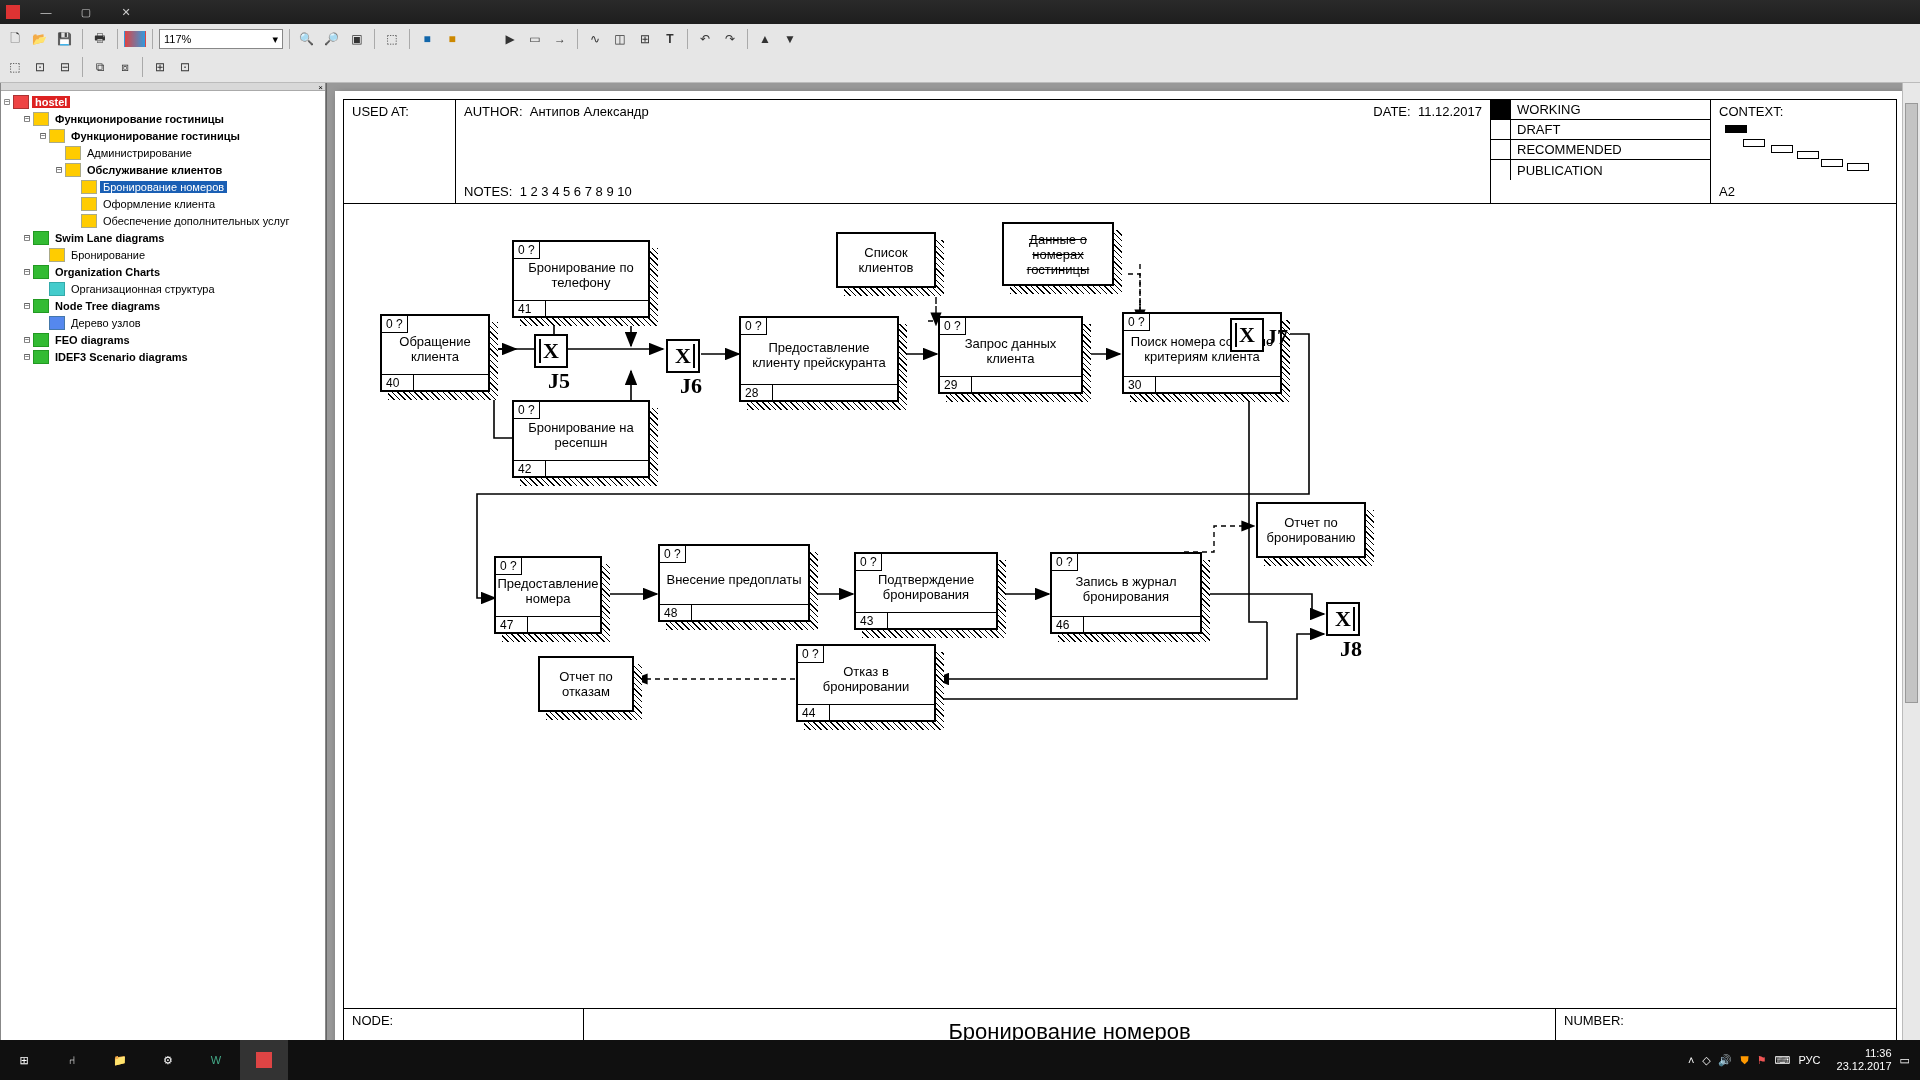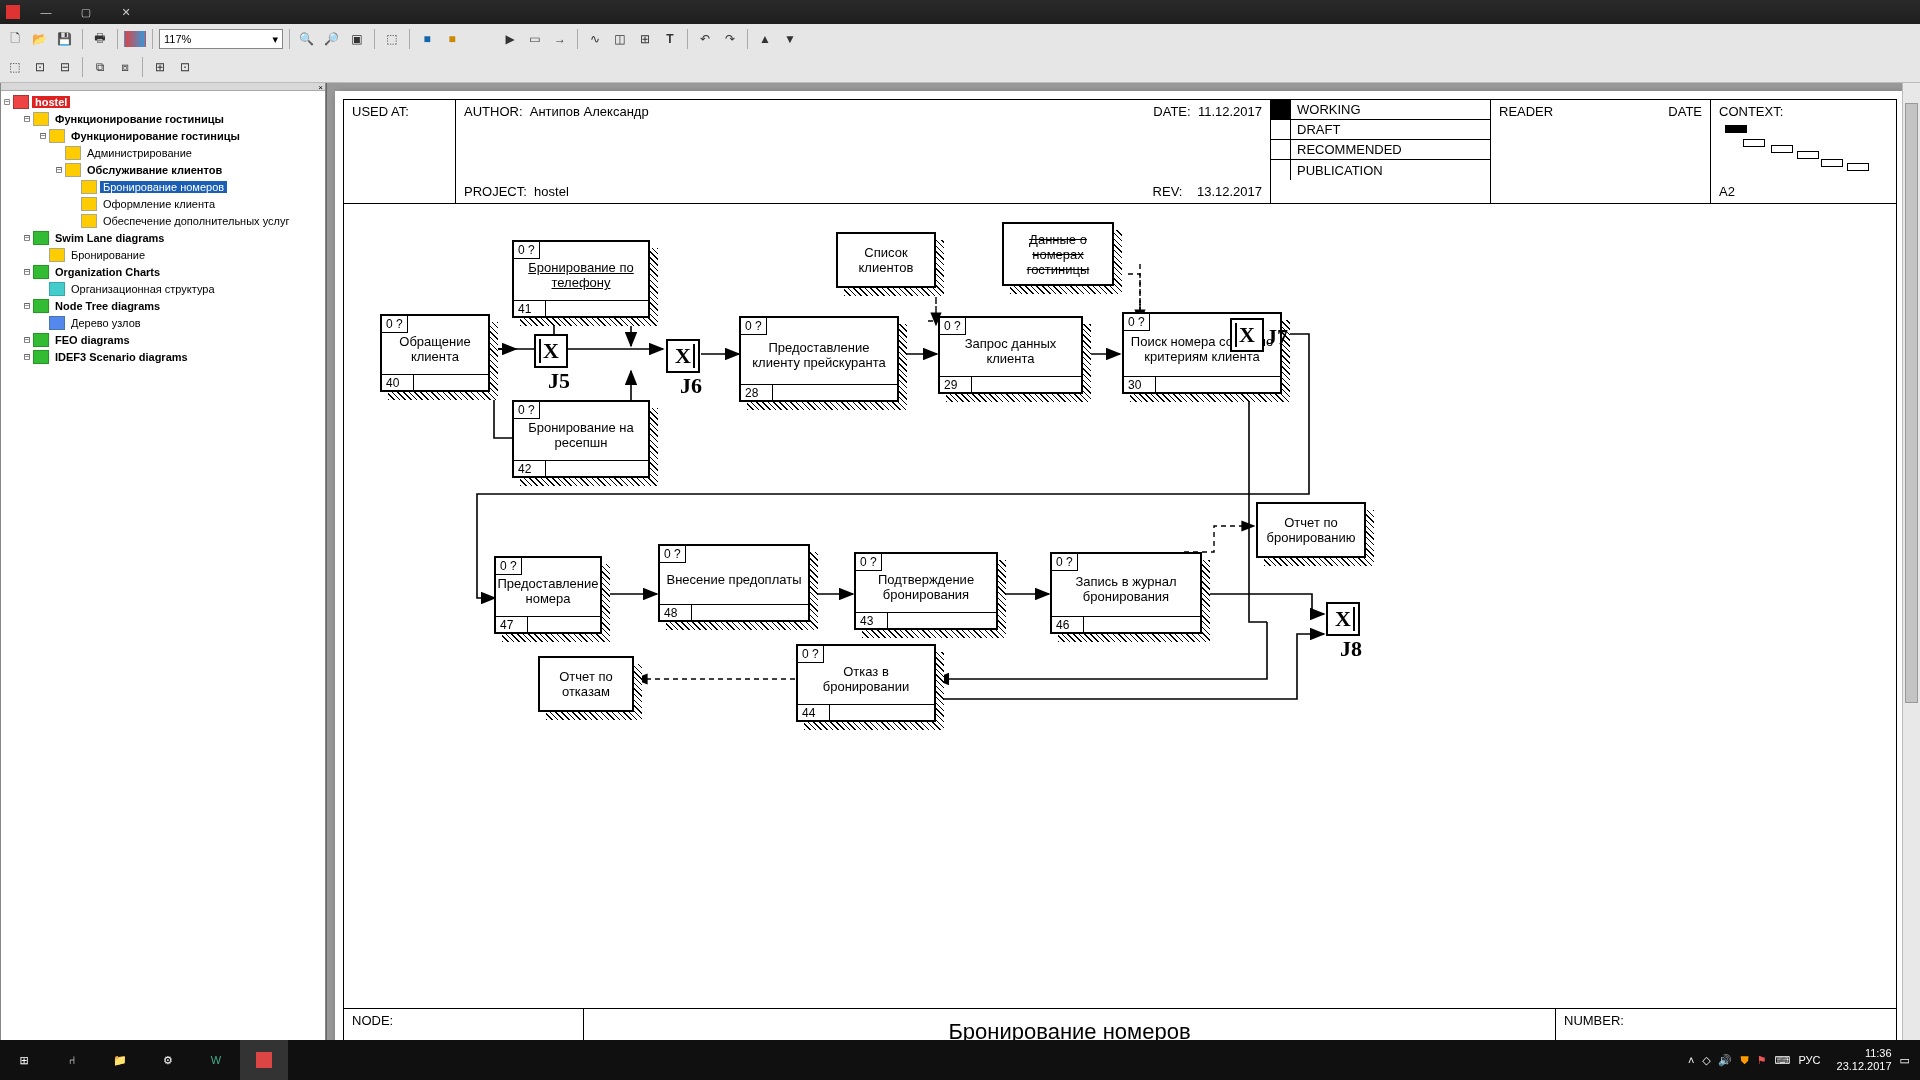--- a/index.html
+++ b/index.html
@@ -278,22 +278,21 @@
 
   <div class="canvas-wrap">
     <div class="page">
       <div class="page-inner" style="display:flex;flex-direction:column;">
 
         <div class="hdr" style="height:104px;">
           <div class="hdr-col c1"><span>USED AT:</span></div>
           <div class="hdr-col c2" style="display:flex;flex-direction:column;justify-content:space-between;">
             <div><span>AUTHOR:</span>&nbsp;&nbsp;<span>Антипов Александр</span>
               <span style="float:right;"><span>DATE:</span>&nbsp;&nbsp;<span>11.12.2017</span></span></div>
-            <div><span>PROJECT:</span>&nbsp;&nbsp;<span>hostel</span>
-              <span style="float:right;"><span>REV:</span>&nbsp;&nbsp;&nbsp;&nbsp;<span>13.12.2017</span></span></div>
+            <div><span>NOTES:</span>&nbsp;&nbsp;<span>1  2  3  4  5  6  7  8  9  10</span></div>
           </div>
           <div class="hdr-col c3" style="padding:0;">
             <div class="status-tbl">
               <div class="srow">
                   <div class="sc1 filled"></div>
                   <div class="sc2">WORKING</div>
                 </div>
               <div class="srow">
                   <div class="sc1"></div>
                   <div class="sc2">DRAFT</div>
@@ -301,21 +300,20 @@
               <div class="srow">
                   <div class="sc1"></div>
                   <div class="sc2">RECOMMENDED</div>
                 </div>
               <div class="srow">
                   <div class="sc1"></div>
                   <div class="sc2">PUBLICATION</div>
                 </div>
             </div>
           </div>
-          <div class="hdr-col c4"><span>READER</span><span style="float:right;">DATE</span></div>
           <div class="hdr-col c5" style="border-right:none;display:flex;flex-direction:column;">
             <div>CONTEXT:</div>
             <div class="ctx-mini">
               <div class="mb" style="left:6px;top:6px;background:#000;"></div>
               <div class="mb" style="left:24px;top:20px;"></div>
               <div class="mb" style="left:52px;top:26px;"></div>
               <div class="mb" style="left:78px;top:32px;"></div>
               <div class="mb" style="left:102px;top:40px;"></div>
               <div class="mb" style="left:128px;top:44px;"></div>
             </div>
@@ -368,21 +366,21 @@
         <div class="num-row">
                   <div class="num">40</div>
                   <div class="num2"></div>
                 </div>
       </div>
             </div>
             <div class="uob-wrap" style="left: 168px; top: 36px;">
               <div class="uob-shadow" style="left:8px;top:8px;width:138px;height:78px;"></div>
       <div class="uob" style="width:138px;height:78px;">
         <div class="tag">0 ?</div>
-        <div class="txt" style="height:58px;text-decoration:underline;">Бронирование по телефону</div>
+        <div class="txt" style="height:58px;">Бронирование по телефону</div>
         <div class="num-row">
                   <div class="num">41</div>
                   <div class="num2"></div>
                 </div>
       </div>
             </div>
             <div class="uob-wrap" style="left: 168px; top: 196px;">
               <div class="uob-shadow" style="left:8px;top:8px;width:138px;height:78px;"></div>
       <div class="uob" style="width:138px;height:78px;">
         <div class="tag">0 ?</div>

